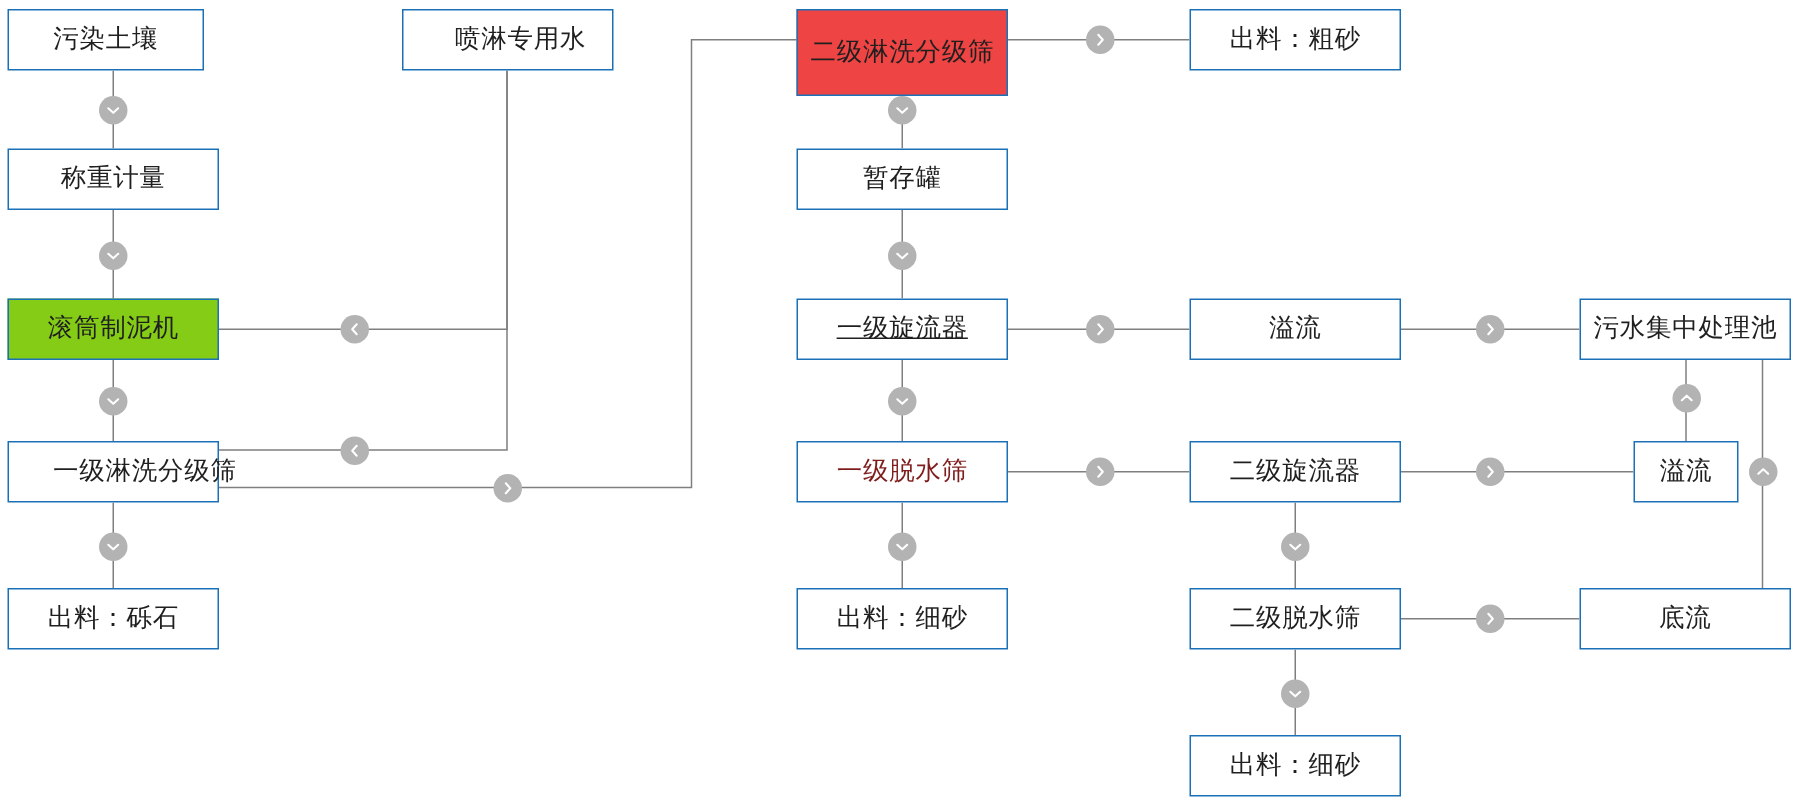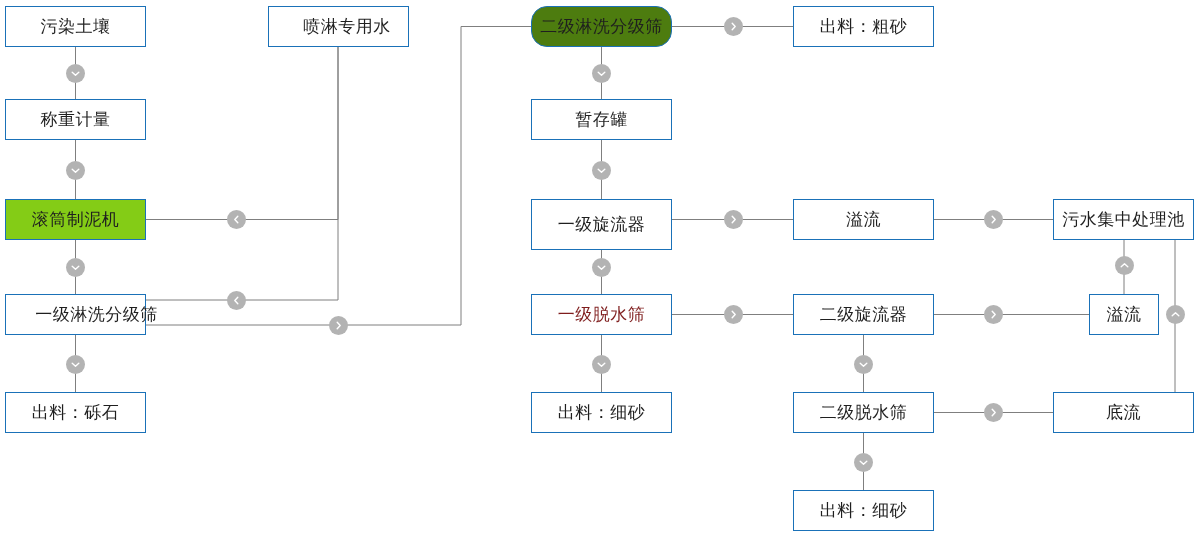--- a/index.html
+++ b/index.html
@@ -72,29 +72,29 @@
       <path d="M 672 219.5 L 793 219.5" fill="none" stroke="#7f7f7f" stroke-width="1"></path>
       <path d="M 672 314.5 L 793 314.5" fill="none" stroke="#7f7f7f" stroke-width="1"></path>
       <path d="M 934 219.5 L 1053 219.5" fill="none" stroke="#7f7f7f" stroke-width="1"></path>
       <path d="M 934 314.5 L 1089 314.5" fill="none" stroke="#7f7f7f" stroke-width="1"></path>
       <path d="M 863.5 335 L 863.5 392" fill="none" stroke="#7f7f7f" stroke-width="1"></path>
       <path d="M 863.5 433 L 863.5 490" fill="none" stroke="#7f7f7f" stroke-width="1"></path>
       <path d="M 934 412.5 L 1053 412.5" fill="none" stroke="#7f7f7f" stroke-width="1"></path>
       <path d="M 1124 294 L 1124 240" fill="none" stroke="#7f7f7f" stroke-width="1"></path>
       <path d="M 1175 392 L 1175 240" fill="none" stroke="#7f7f7f" stroke-width="1"></path>
     </svg>
-<div class="node" style="left: 5px; top: 6px; width: 141px; height: 41px; border-color: rgb(26, 113, 184); background: rgb(255, 255, 255); color: rgb(31, 31, 31);">污染土壤</div>
+<div class="node" style="left: 5px; top: 6px; width: 131px; height: 41px; border-color: rgb(26, 113, 184); background: rgb(255, 255, 255); color: rgb(31, 31, 31);">污染土壤</div>
     <div class="node" style="left: 5px; top: 99px; width: 141px; height: 41px; border-color: rgb(26, 113, 184); background: rgb(255, 255, 255); color: rgb(31, 31, 31);">称重计量</div>
     <div class="node" style="left: 5px; top: 199px; width: 141px; height: 41px; border-color: rgb(26, 113, 184); background: #84cc16; color: rgb(31, 31, 31);">滚筒制泥机</div>
     <div class="node" style="left: 5px; top: 294px; width: 141px; height: 41px; border-color: rgb(26, 113, 184); background: rgb(255, 255, 255); color: rgb(31, 31, 31); padding-left: 42px;">一级淋洗分级筛</div>
     <div class="node" style="left: 5px; top: 392px; width: 141px; height: 41px; border-color: rgb(26, 113, 184); background: rgb(255, 255, 255); color: rgb(31, 31, 31);">出料：砾石</div>
     <div class="node" style="left: 268px; top: 6px; width: 141px; height: 41px; border-color: rgb(26, 113, 184); background: rgb(255, 255, 255); color: rgb(31, 31, 31); padding-left: 17px;">喷淋专用水</div>
-    <div class="node" style="left: 531px; top: 6px; width: 141px; height: 41px; border-color: rgb(26, 113, 184); background: #4d7c0f; color: rgb(31, 31, 31); border-radius: 16px;">二级淋洗分级筛</div>
+    <div class="node" style="left: 531px; top: 6px; width: 141px; height: 58px; border-color: rgb(26, 113, 184); background: #ef4444; color: rgb(31, 31, 31);">二级淋洗分级筛</div>
     <div class="node" style="left: 531px; top: 99px; width: 141px; height: 41px; border-color: rgb(26, 113, 184); background: rgb(255, 255, 255); color: rgb(31, 31, 31);">暂存罐</div>
-    <div class="node" style="left: 531px; top: 199px; width: 141px; height: 51px; border-color: rgb(26, 113, 184); background: rgb(255, 255, 255); color: rgb(31, 31, 31);">一级旋流器</div>
+    <div class="node" style="left: 531px; top: 199px; width: 141px; height: 41px; border-color: rgb(26, 113, 184); background: rgb(255, 255, 255); color: rgb(31, 31, 31); text-decoration: underline;">一级旋流器</div>
     <div class="node" style="left: 531px; top: 294px; width: 141px; height: 41px; border-color: rgb(26, 113, 184); background: rgb(255, 255, 255); color: #7f1d1d;">一级脱水筛</div>
     <div class="node" style="left: 531px; top: 392px; width: 141px; height: 41px; border-color: rgb(26, 113, 184); background: rgb(255, 255, 255); color: rgb(31, 31, 31);">出料：细砂</div>
     <div class="node" style="left: 793px; top: 6px; width: 141px; height: 41px; border-color: rgb(26, 113, 184); background: rgb(255, 255, 255); color: rgb(31, 31, 31);">出料：粗砂</div>
     <div class="node" style="left: 793px; top: 199px; width: 141px; height: 41px; border-color: rgb(26, 113, 184); background: rgb(255, 255, 255); color: rgb(31, 31, 31);">溢流</div>
     <div class="node" style="left: 793px; top: 294px; width: 141px; height: 41px; border-color: rgb(26, 113, 184); background: rgb(255, 255, 255); color: rgb(31, 31, 31);">二级旋流器</div>
     <div class="node" style="left: 793px; top: 392px; width: 141px; height: 41px; border-color: rgb(26, 113, 184); background: rgb(255, 255, 255); color: rgb(31, 31, 31);">二级脱水筛</div>
     <div class="node" style="left: 793px; top: 490px; width: 141px; height: 41px; border-color: rgb(26, 113, 184); background: rgb(255, 255, 255); color: rgb(31, 31, 31);">出料：细砂</div>
     <div class="node" style="left: 1053px; top: 199px; width: 141px; height: 41px; border-color: rgb(26, 113, 184); background: rgb(255, 255, 255); color: rgb(31, 31, 31);">污水集中处理池</div>
     <div class="node" style="left: 1089px; top: 294px; width: 70px; height: 41px; border-color: rgb(26, 113, 184); background: rgb(255, 255, 255); color: rgb(31, 31, 31);">溢流</div>
     <div class="node" style="left: 1053px; top: 392px; width: 141px; height: 41px; border-color: rgb(26, 113, 184); background: rgb(255, 255, 255); color: rgb(31, 31, 31);">底流</div>

